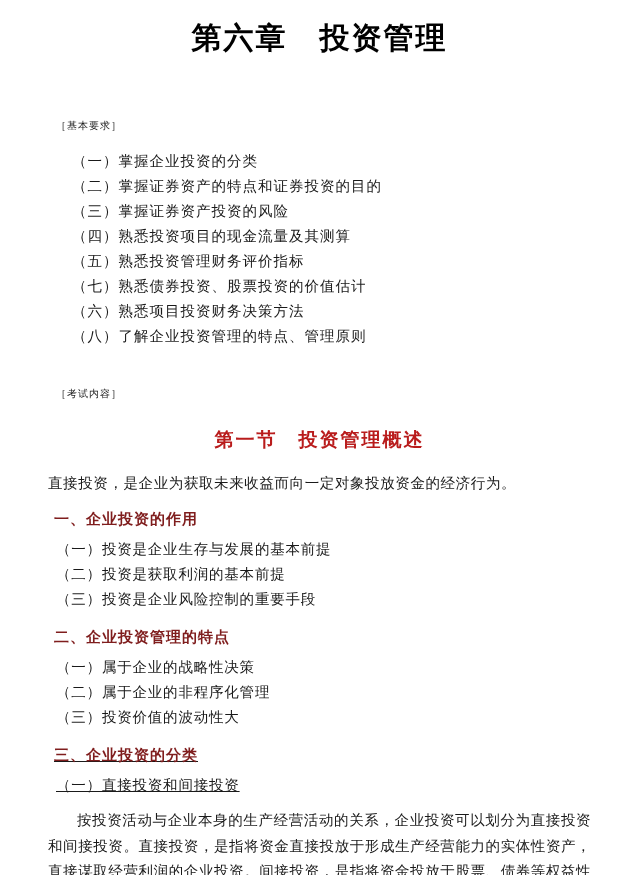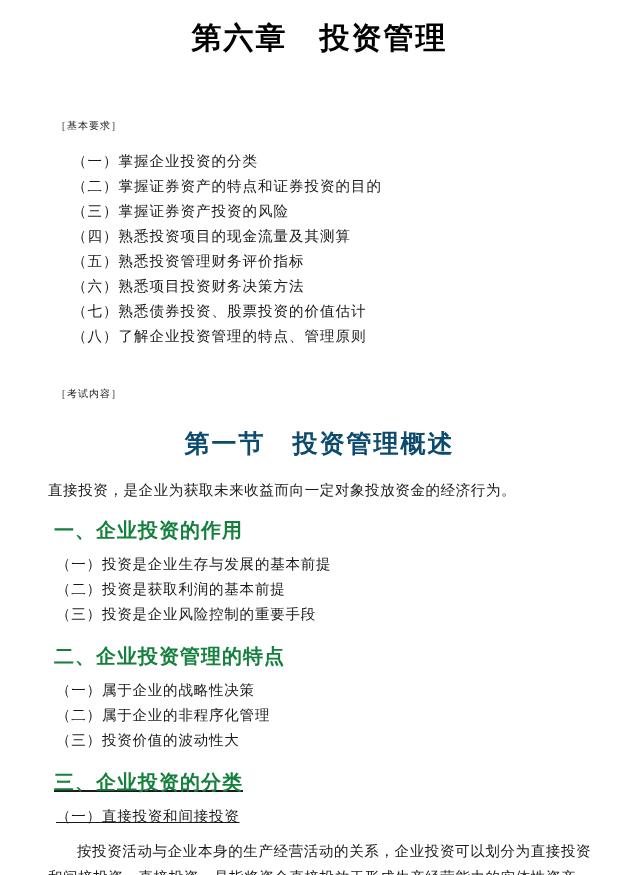--- a/index.html
+++ b/index.html
@@ -47,39 +47,39 @@
     font-size: 14.5px;
     line-height: 25px;
     letter-spacing: 1px;
     margin-left: 8px;
     white-space: nowrap;
   }
   .block-gap-2 { height: 22px; }
   .block-gap-3 { height: 18px; }
   .sec-title {
     text-align: center;
-    font-size: 25px;
+    font-size: 19px;
     letter-spacing: 2px;
     margin: 0 0 18px 0;
-    color: #0c4a6e;
+    color: #b91c1c;
     font-family: "DejaVu Serif", "Liberation Serif", serif;
   }
   .para {
     font-size: 14.5px;
     line-height: 25px;
     letter-spacing: 0.6px;
     margin: 0 0 14px 0;
     text-align: justify;
   }
   .sub-head {
-    font-size: 20px;
+    font-size: 15px;
     font-weight: bold;
     letter-spacing: 1px;
     margin: 0 0 8px 6px;
-    color: #15803d;
+    color: #7f1d1d;
   }
   .item {
     font-size: 14.5px;
     line-height: 25px;
     letter-spacing: 0.8px;
     margin: 0 0 0 8px;
     white-space: nowrap;
   }
   .group {
     margin-bottom: 16px;
@@ -107,22 +107,22 @@
   <div class="block-gap-1"></div>
 
   <div>
     <div class="section-label">［基本要求］</div>
     <ul class="req-list">
       <li>（一）掌握企业投资的分类</li>
       <li>（二）掌握证券资产的特点和证券投资的目的</li>
       <li>（三）掌握证券资产投资的风险</li>
       <li>（四）熟悉投资项目的现金流量及其测算</li>
       <li>（五）熟悉投资管理财务评价指标</li>
+      <li>（七）熟悉债券投资、股票投资的价值估计</li>
       <li>（六）熟悉项目投资财务决策方法</li>
-      <li>（七）熟悉债券投资、股票投资的价值估计</li>
       <li>（八）了解企业投资管理的特点、管理原则</li>
     </ul>
   </div>
 
   <div class="block-gap-2"></div>
 
   <div>
     <div class="section-label">［考试内容］</div>
 
     <div class="block-gap-3"></div>

